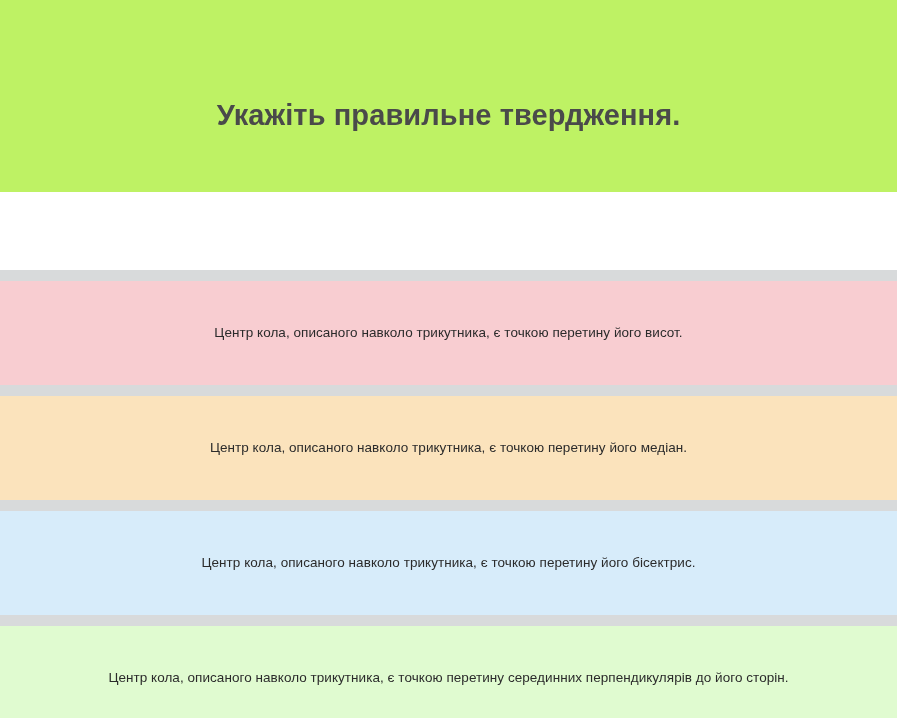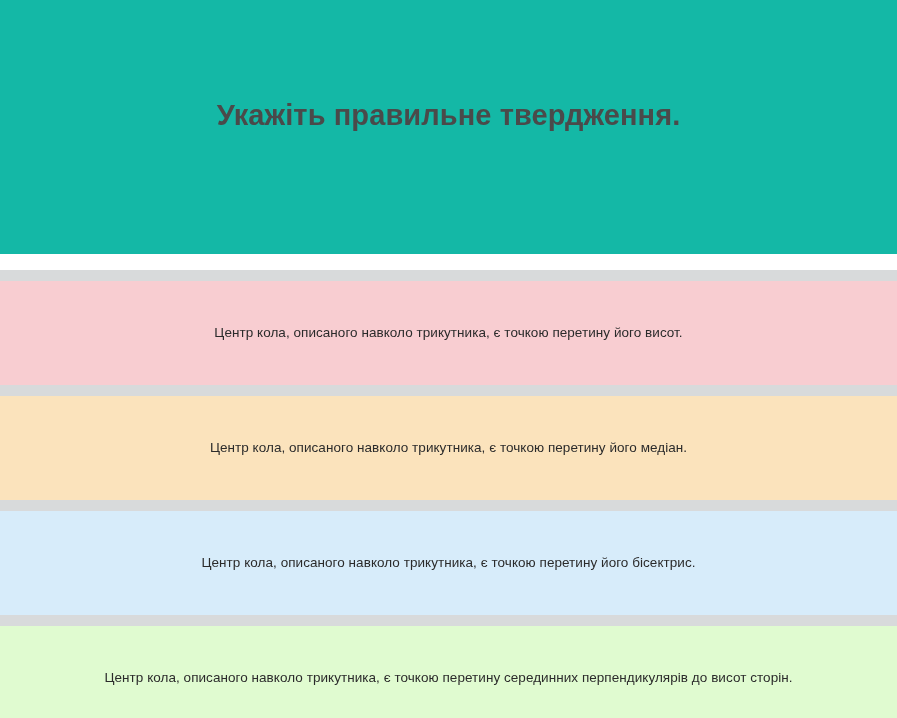--- a/index.html
+++ b/index.html
@@ -22,22 +22,22 @@
     background: #ffffff;
     overflow: hidden;
   }
 
   
   .question-area {
     position: absolute;
     left: 0;
     top: 0;
     width: 897px;
-    height: 254px;
-    background: #14b8a6;
+    height: 192px;
+    background: #bef264;
     box-sizing: border-box;
   }
   .question-title {
     position: absolute;
     left: 0;
     top: 96px;
     width: 897px;
     text-align: center;
     font-size: 29px;
     font-weight: bold;
@@ -110,18 +110,18 @@
 
     <div class="option-gap" style="background: rgb(216, 218, 219);"></div>
 
     <div class="option opt-c" style="background: rgb(215, 236, 250);">
       <span class="option-text">Центр кола, описаного навколо трикутника, є точкою перетину його бісектрис.</span>
     </div>
 
     <div class="option-gap" style="background: rgb(216, 218, 219);"></div>
 
     <div class="option option-last opt-d" style="background: rgb(224, 251, 208);">
-      <span class="option-text">Центр кола, описаного навколо трикутника, є точкою перетину серединних перпендикулярів до висот сторін.</span>
+      <span class="option-text">Центр кола, описаного навколо трикутника, є точкою перетину серединних перпендикулярів до його сторін.</span>
     </div>
 
   </div>
 
 </div>
 
 </body></html>

